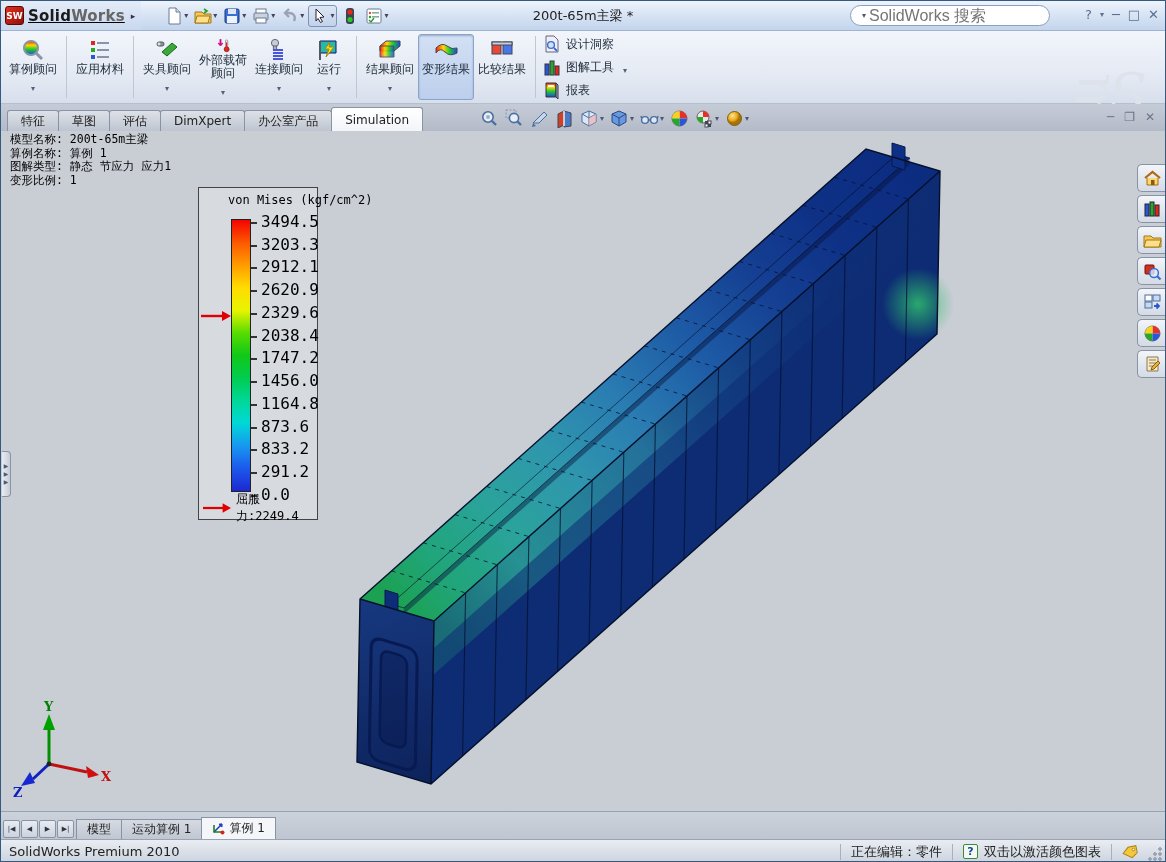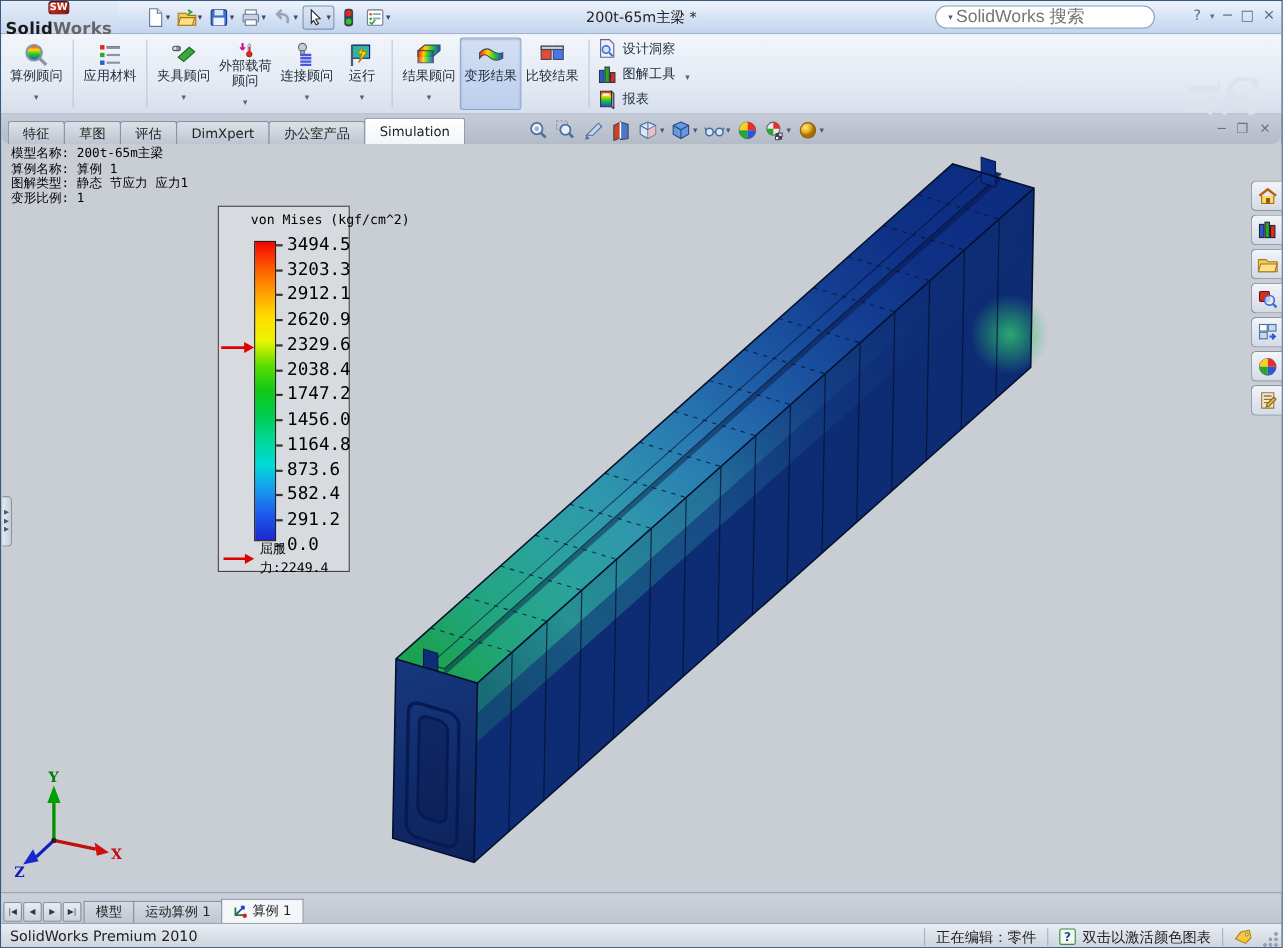--- a/index.html
+++ b/index.html
@@ -5,21 +5,21 @@
   * { margin:0; padding:0; box-sizing:border-box; }
   html,body { width:1166px; height:862px; overflow:hidden;
     font-family:"DejaVu Sans","Liberation Sans",sans-serif; }
   body { position:relative; border:1px solid #35597f; background:#c9cdd4; }
 
   
   .titlebar { position:absolute; left:0; top:0; width:100%; height:30px;
     background:linear-gradient(#eef4fc,#d9e5f5 45%,#c3d4ec);
     border-bottom:1px solid #9fb4d2; display:flex; align-items:center; }
   .brand { display:flex; align-items:center; gap:4px; padding:0 6px 0 4px;
-    height:100%; background:linear-gradient(#e4ecf8,#c9d8ee);flex-direction:column; }
+    height:100%; background:linear-gradient(#e4ecf8,#c9d8ee); }
   .sw-cube { width:19px; height:19px; background:linear-gradient(135deg,#e03020,#901008);
     border:1px solid #5a0a06; border-radius:3px; color:#fff; font-size:9px; font-weight:bold;
     display:flex; align-items:center; justify-content:center; }
   .brand-text { font-size:15px; letter-spacing:.2px;text-decoration:underline; }
   .brand-text b { color:#1a1a1a; } .brand-text span { color:#666; font-weight:bold; }
   .brand-arrow { color:#335; font-size:9px; margin-left:2px; }
   .tb-icons { display:flex; align-items:center; gap:2px; margin-left:22px; }
   .tb-btn { display:flex; align-items:center; height:22px; padding:0 2px; border-radius:3px; }
   .tb-btn svg { width:18px; height:18px; }
   .tb-btn .drp { font-size:8px; color:#446; margin-left:1px; }
@@ -53,21 +53,21 @@
   .rb-side { display:flex; flex-direction:column; justify-content:center; gap:3px; padding:2px 6px; }
   .rside-btn { display:flex; align-items:center; gap:5px; height:20px; }
   .rside-btn svg { width:18px; height:18px; }
   .rside-btn .lbl { font-size:12px; color:#1d2b3a; }
   .rside-btn .drop::after { content:"▾"; font-size:8px; color:#55607a; margin-left:4px; }
   .ds-mark { position:absolute; right:18px; top:30px; font-family:"DejaVu Serif",serif;
     font-style:italic; font-size:56px; color:#dde2eb; font-weight:normal; pointer-events:none; }
 
   
   .tabstrip { position:absolute; left:0; top:103px; width:100%; height:27px;
-    background:linear-gradient(#c6ccd7,#b4bbc8); display:flex; align-items:flex-end;border-radius:9px; }
+    background:linear-gradient(#c6ccd7,#b4bbc8); display:flex; align-items:flex-end; }
   .cm-tabs { display:flex; align-items:flex-end; padding-left:6px; }
   .cm-tab { height:21px; padding:0 13px; font-size:12px; color:#222;
     background:linear-gradient(#dde1e8,#bec5d0); border:1px solid #8a93a3; border-bottom:none;
     border-radius:3px 3px 0 0; margin-right:-1px; display:flex; align-items:center; }
   .cm-tab.active { height:24px; background:linear-gradient(#ffffff,#f2f5f9); font-size:12px;
     position:relative; z-index:2; }
   .hud { display:flex; align-items:center; gap:6px; margin-left:58px; margin-bottom:3px; }
   .hud-btn { display:flex; align-items:center; }
   .hud-btn svg { width:19px; height:19px; }
   .hud-btn .drp { font-size:8px; color:#4a5a74; margin-left:1px; }
@@ -569,21 +569,21 @@
     <div class="ltick" style="top:24px"><i></i><span>3494.5</span></div>
     <div class="ltick" style="top:47px"><i></i><span>3203.3</span></div>
     <div class="ltick" style="top:69px"><i></i><span>2912.1</span></div>
     <div class="ltick" style="top:92px"><i></i><span>2620.9</span></div>
     <div class="ltick" style="top:115px"><i></i><span>2329.6</span></div>
     <div class="ltick" style="top:138px"><i></i><span>2038.4</span></div>
     <div class="ltick" style="top:160px"><i></i><span>1747.2</span></div>
     <div class="ltick" style="top:183px"><i></i><span>1456.0</span></div>
     <div class="ltick" style="top:206px"><i></i><span>1164.8</span></div>
     <div class="ltick" style="top:229px"><i></i><span>873.6</span></div>
-    <div class="ltick" style="top:251px"><i></i><span>582.4</span></div>
+    <div class="ltick" style="top:251px"><i></i><span>833.2</span></div>
     <div class="ltick" style="top:274px"><i></i><span>291.2</span></div>
     <div class="ltick" style="top:297px"><i></i><span>0.0</span></div>
     <svg class="yield-arrow" width="30" height="14" viewBox="0 0 30 14">
       <line x1="0" y1="7" x2="22" y2="7" stroke="#e00000" stroke-width="2.4"></line>
       <polygon points="21,2 21,12 30,7" fill="#e00000"></polygon>
       </svg>
     <div class="yield-row">
       <svg width="30" height="14" viewBox="0 0 30 14">
         <line x1="0" y1="7" x2="22" y2="7" stroke="#e00000" stroke-width="2.4"></line>
         <polygon points="21,2 21,12 30,7" fill="#e00000"></polygon>

